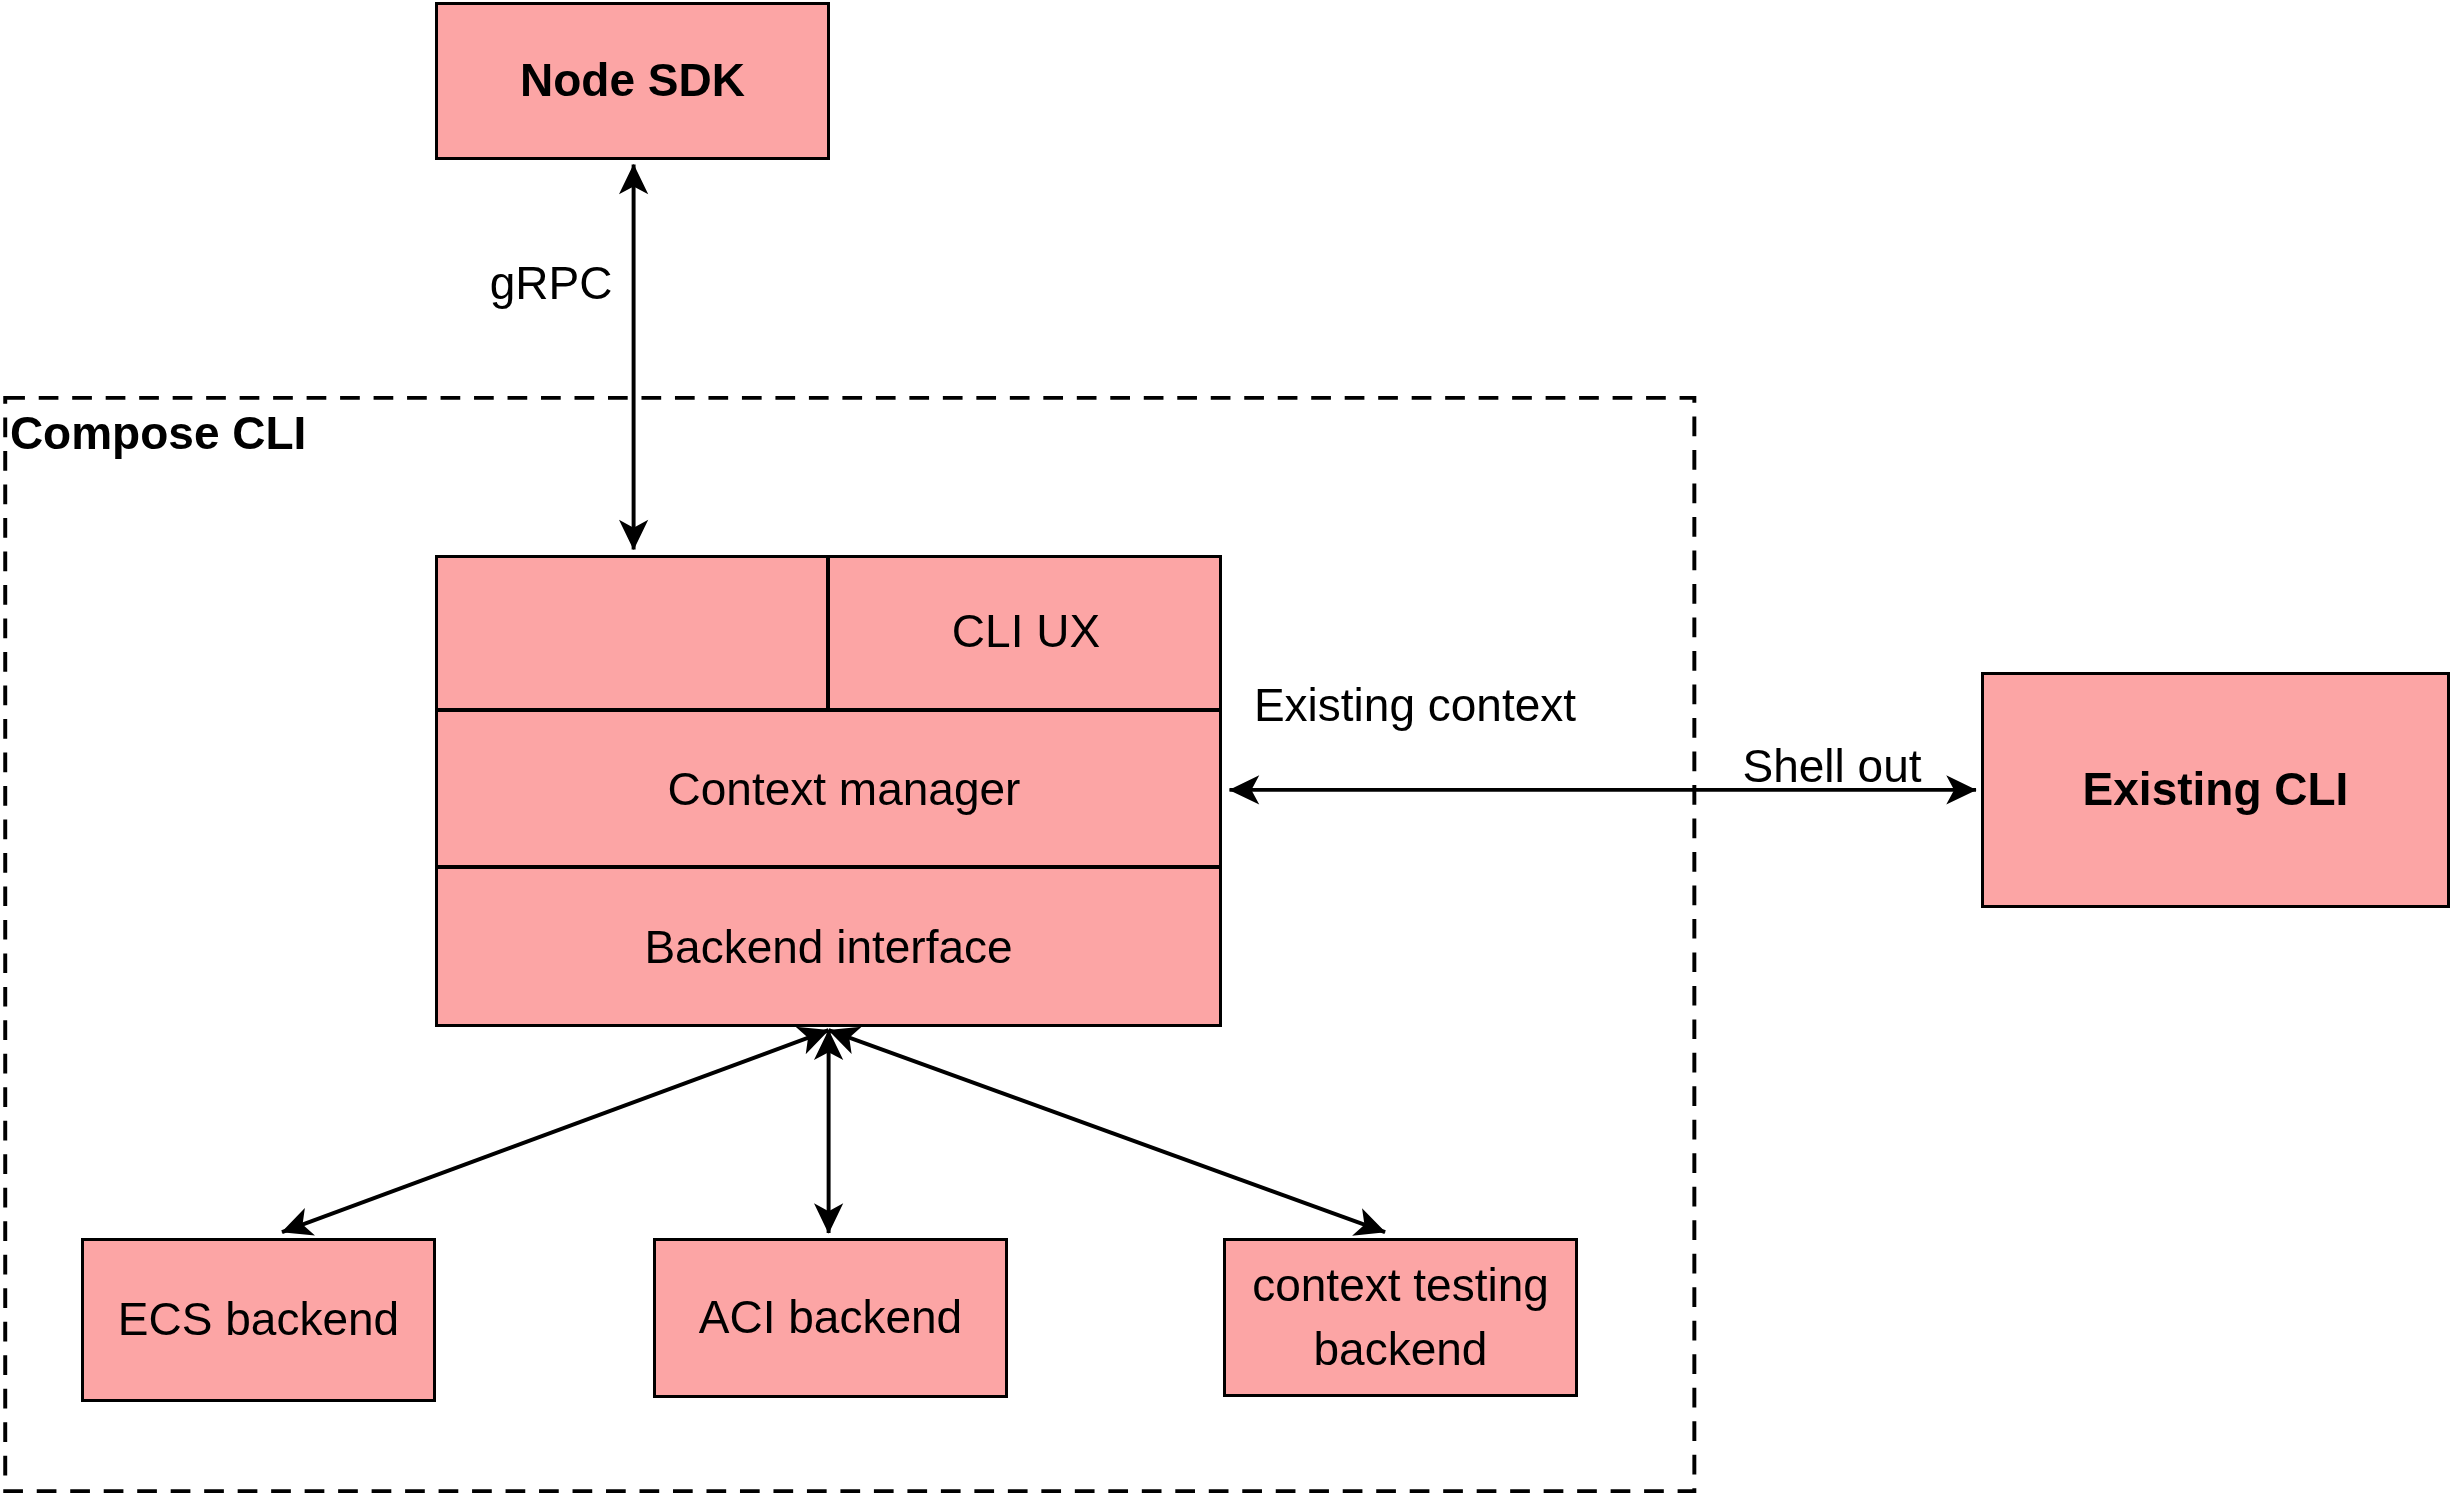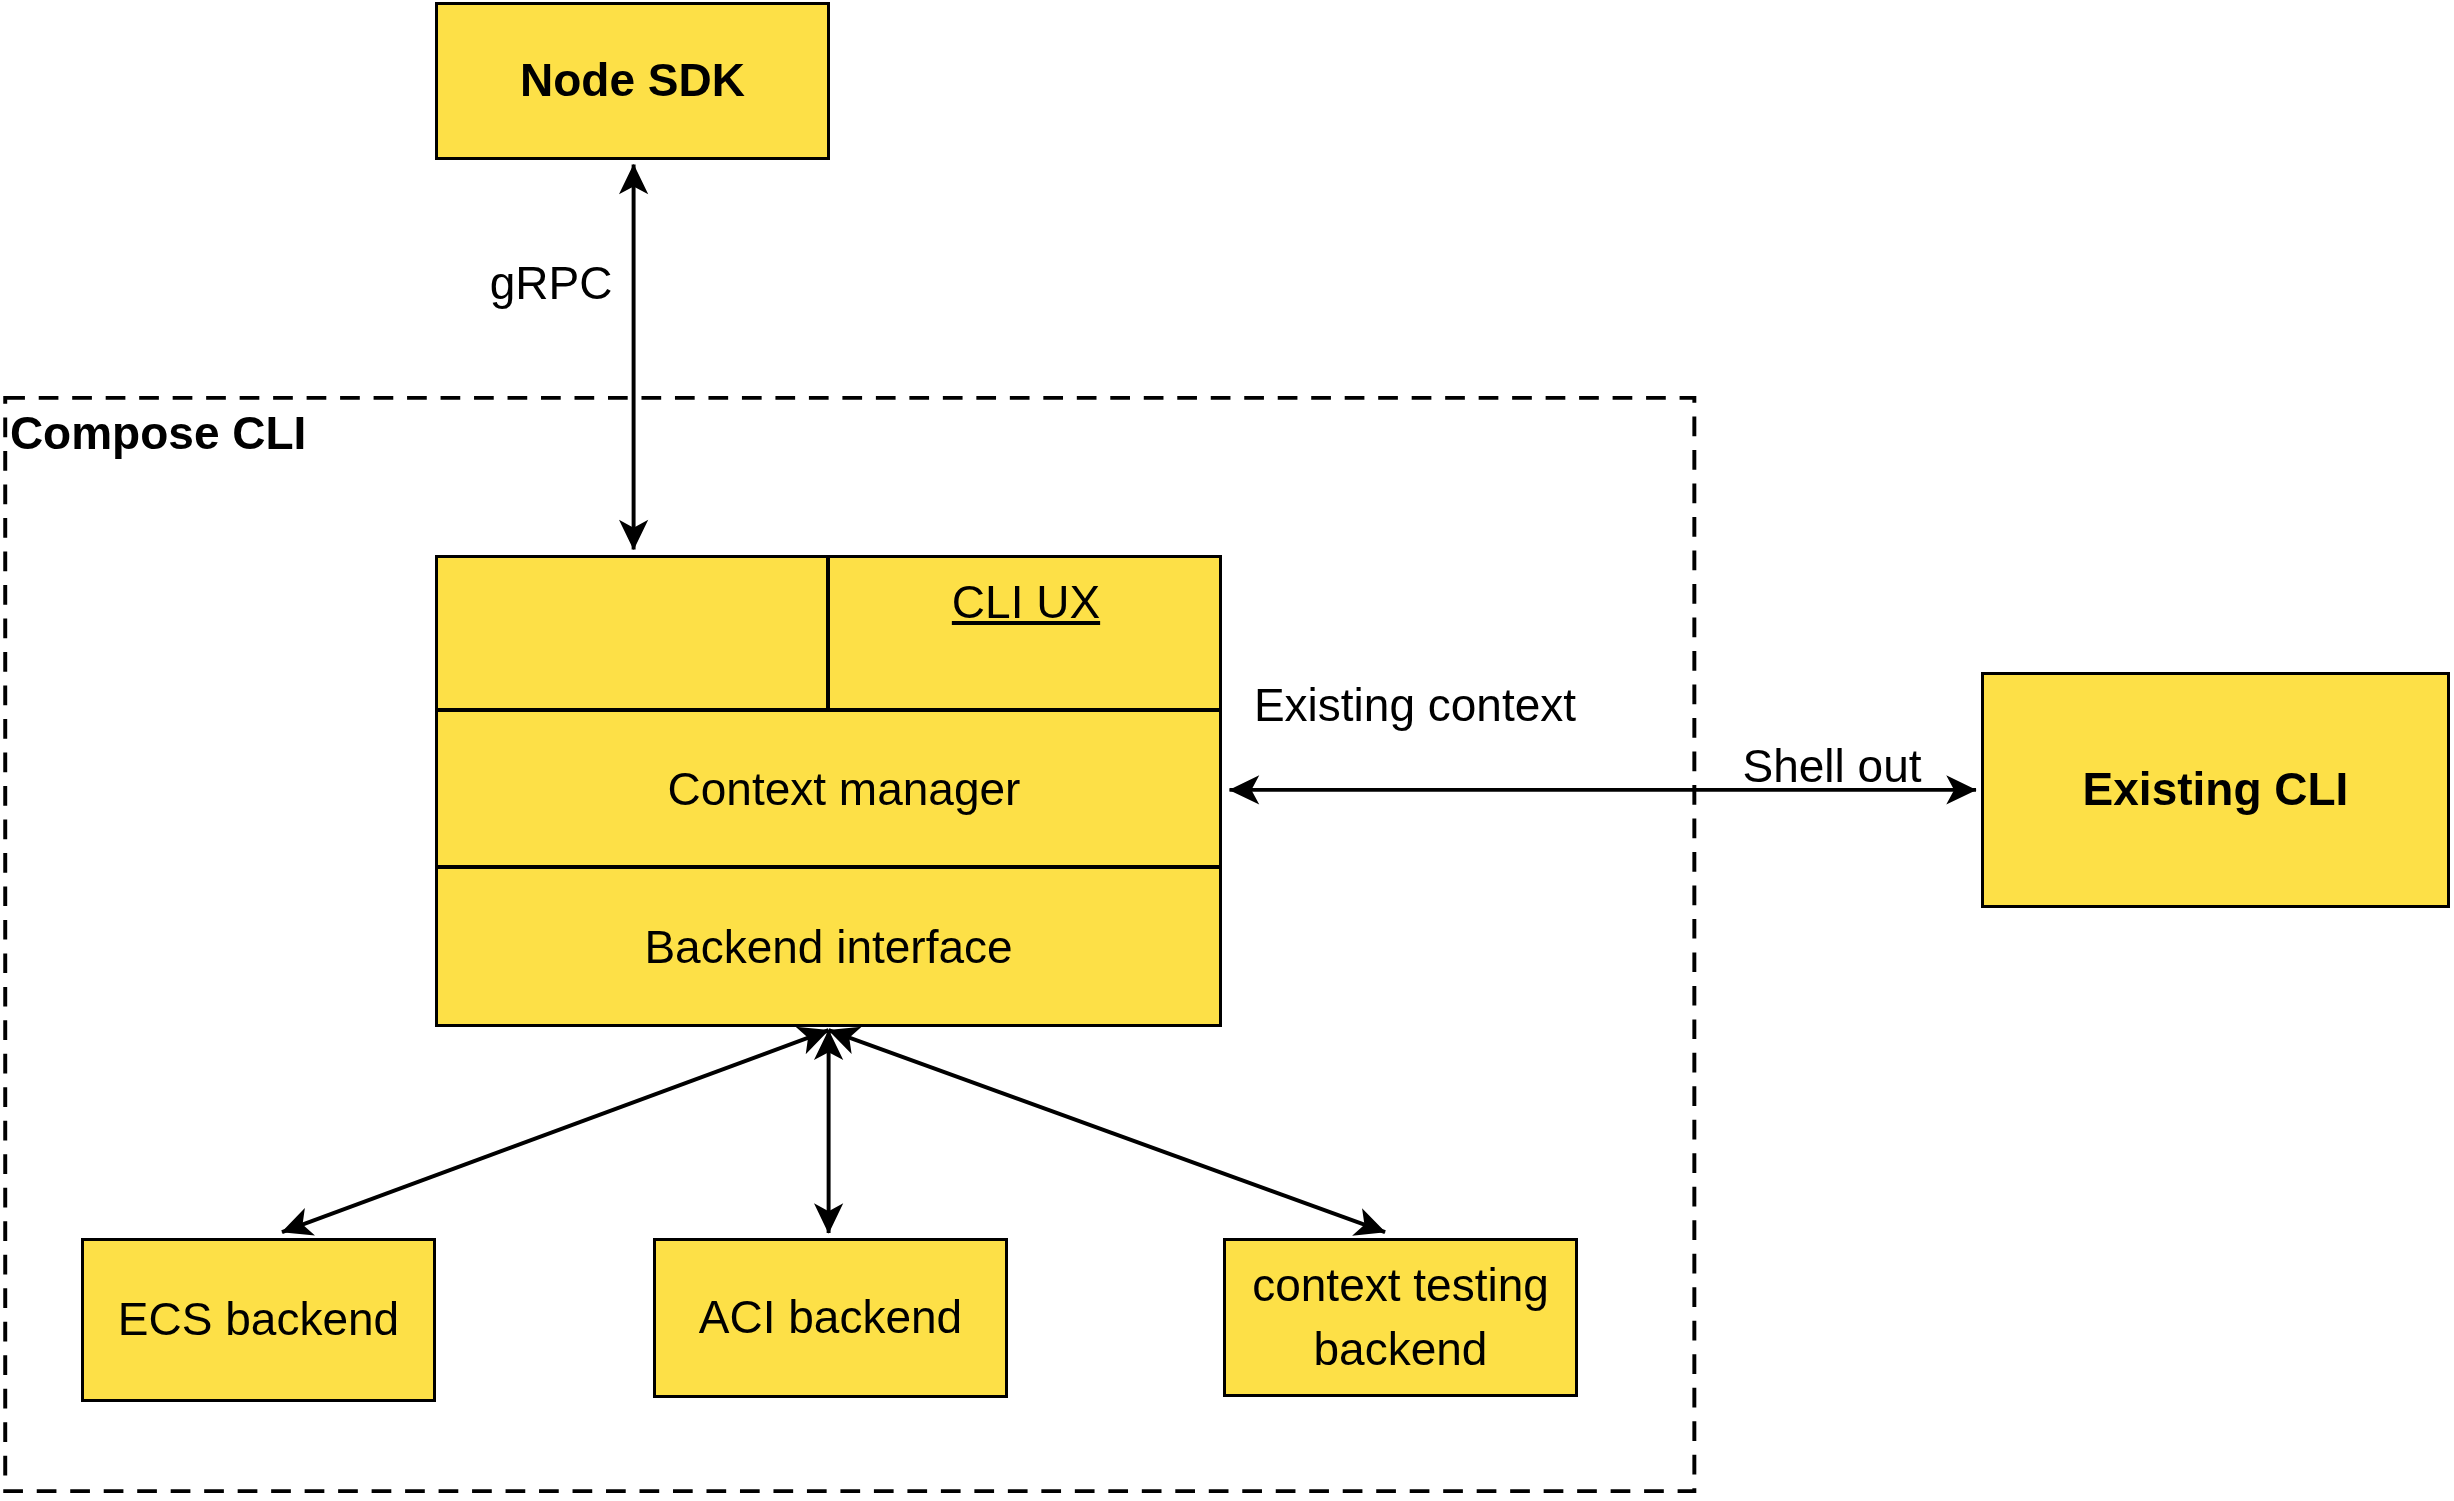--- a/index.html
+++ b/index.html
@@ -14,21 +14,21 @@
   }
   #edges-layer {
     position: absolute;
     left: 0; top: 0;
     width: 2455px; height: 1501px;
   }
   .node {
     position: absolute;
     box-sizing: border-box;
     border: 3.9px solid #000000;
-    background: #fde047;
+    background: #fca5a5;
     display: flex;
     align-items: center;
     justify-content: center;
     text-align: center;
     font-size: 46px;
     line-height: 1.38;
   }
   .bold { font-weight: 700; }
   .cell {
     position: absolute;
@@ -89,21 +89,21 @@
   <div class="node bold" style="left:435px; top:2px; width:395px; height:158px;">
     <span>Node SDK</span>
   </div>
 
   <div class="node" style="left:435px; top:555px; width:787px; height:472px;"></div>
 
   <div class="divider" style="left:826px; top:555px; width:3.9px; height:156px;"></div>
   <div class="divider" style="left:435px; top:708px; width:787px; height:3.9px;"></div>
   <div class="divider" style="left:435px; top:865px; width:787px; height:3.9px;"></div>
 
-  <div class="cell" style="left:830px; top:526px; width:392px; height:152px;text-decoration:underline;">
+  <div class="cell" style="left:830px; top:555px; width:392px; height:152px;">
     <span>CLI UX</span>
   </div>
   <div class="cell" style="left:435px; top:710px; width:787px; height:157px;padding-left:31px;">
     <span>Context manager</span>
   </div>
   <div class="cell" style="left:435px; top:867px; width:787px; height:160px;">
     <span>Backend interface</span>
   </div>
 
   <div class="node" style="left:81px; top:1238px; width:355px; height:164px;">

